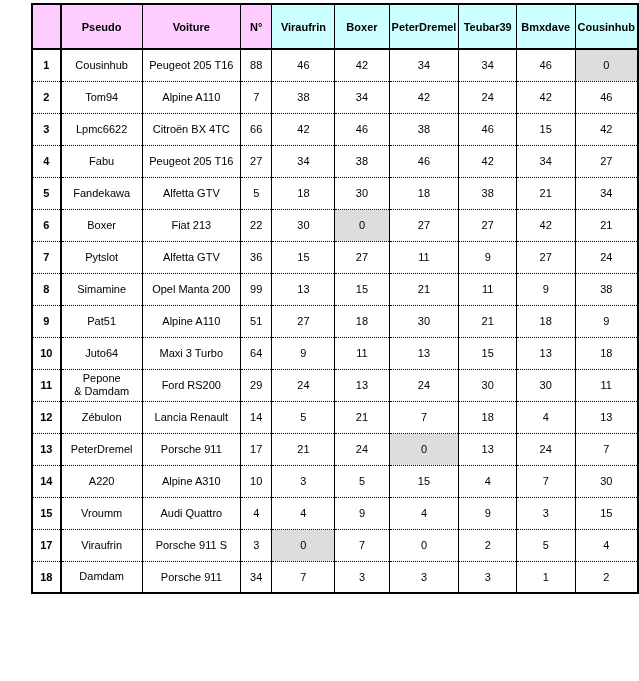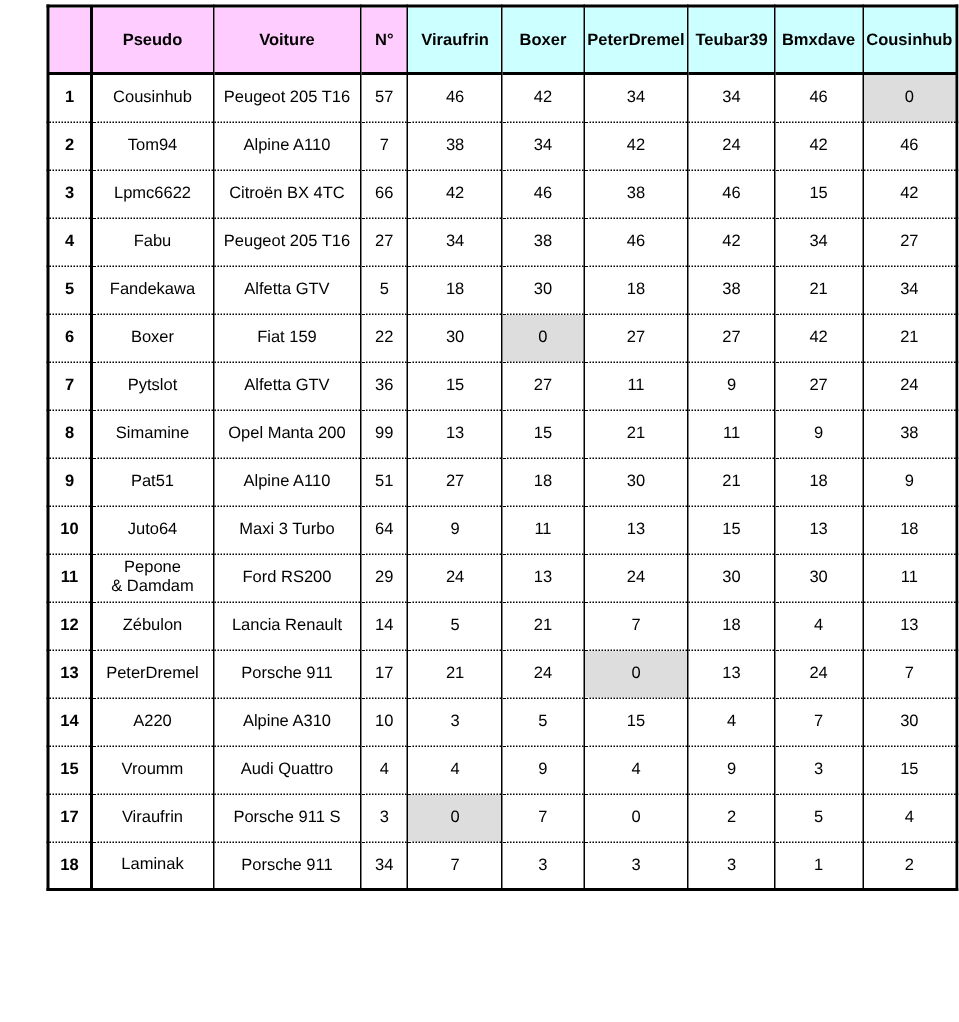--- a/index.html
+++ b/index.html
@@ -90,21 +90,21 @@
         <th class="cyan">Teubar39</th>
         <th class="cyan">Bmxdave</th>
         <th class="cyan">Cousinhub</th>
       </tr>
     </thead>
     <tbody id="table-body">
         <tr>
           <td class="rank">1</td>
           <td class="pseudo">Cousinhub</td>
           <td class="voiture">Peugeot 205 T16</td>
-          <td class="numero">57</td>
+          <td class="numero">88</td>
           <td class="vote">46</td>
           <td class="vote">42</td>
           <td class="vote">34</td>
           <td class="vote">34</td>
           <td class="vote">46</td>
           <td class="vote self">0</td>
         </tr>
         <tr>
           <td class="rank">2</td>
           <td class="pseudo">Tom94</td>
@@ -149,21 +149,21 @@
           <td class="vote">18</td>
           <td class="vote">30</td>
           <td class="vote">18</td>
           <td class="vote">38</td>
           <td class="vote">21</td>
           <td class="vote">34</td>
         </tr>
         <tr>
           <td class="rank">6</td>
           <td class="pseudo">Boxer</td>
-          <td class="voiture">Fiat 159</td>
+          <td class="voiture">Fiat 213</td>
           <td class="numero">22</td>
           <td class="vote">30</td>
           <td class="vote self">0</td>
           <td class="vote">27</td>
           <td class="vote">27</td>
           <td class="vote">42</td>
           <td class="vote">21</td>
         </tr>
         <tr>
           <td class="rank">7</td>
@@ -281,21 +281,21 @@
           <td class="numero">3</td>
           <td class="vote self">0</td>
           <td class="vote">7</td>
           <td class="vote">0</td>
           <td class="vote">2</td>
           <td class="vote">5</td>
           <td class="vote">4</td>
         </tr>
         <tr>
           <td class="rank">18</td>
-          <td class="pseudo">Laminak</td>
+          <td class="pseudo">Damdam</td>
           <td class="voiture">Porsche 911</td>
           <td class="numero">34</td>
           <td class="vote">7</td>
           <td class="vote">3</td>
           <td class="vote">3</td>
           <td class="vote">3</td>
           <td class="vote">1</td>
           <td class="vote">2</td>
         </tr>
       </tbody>

